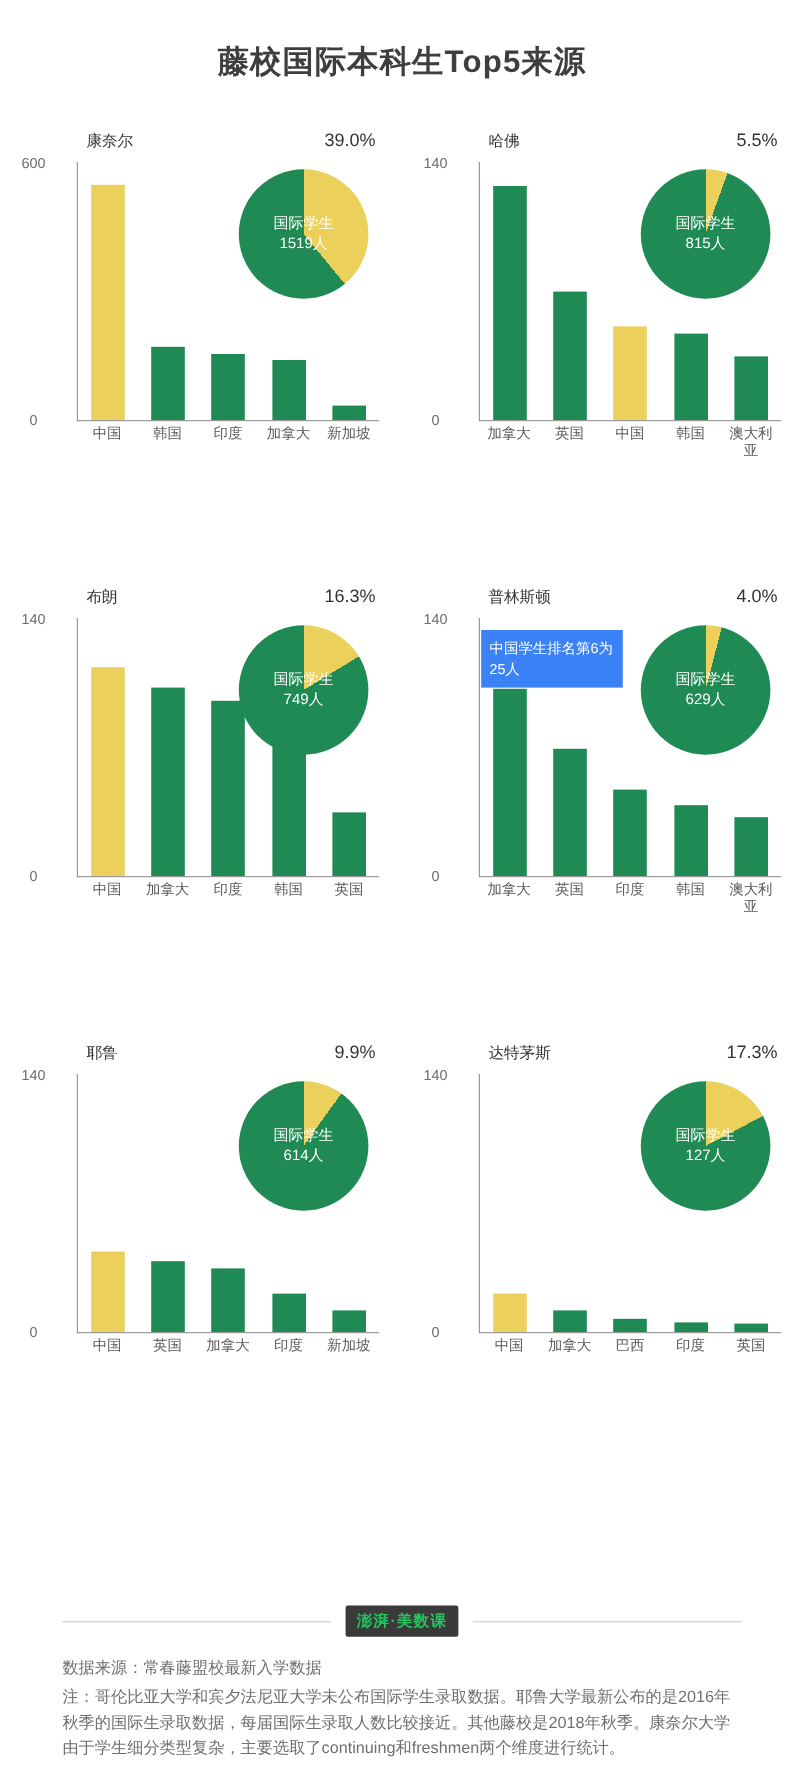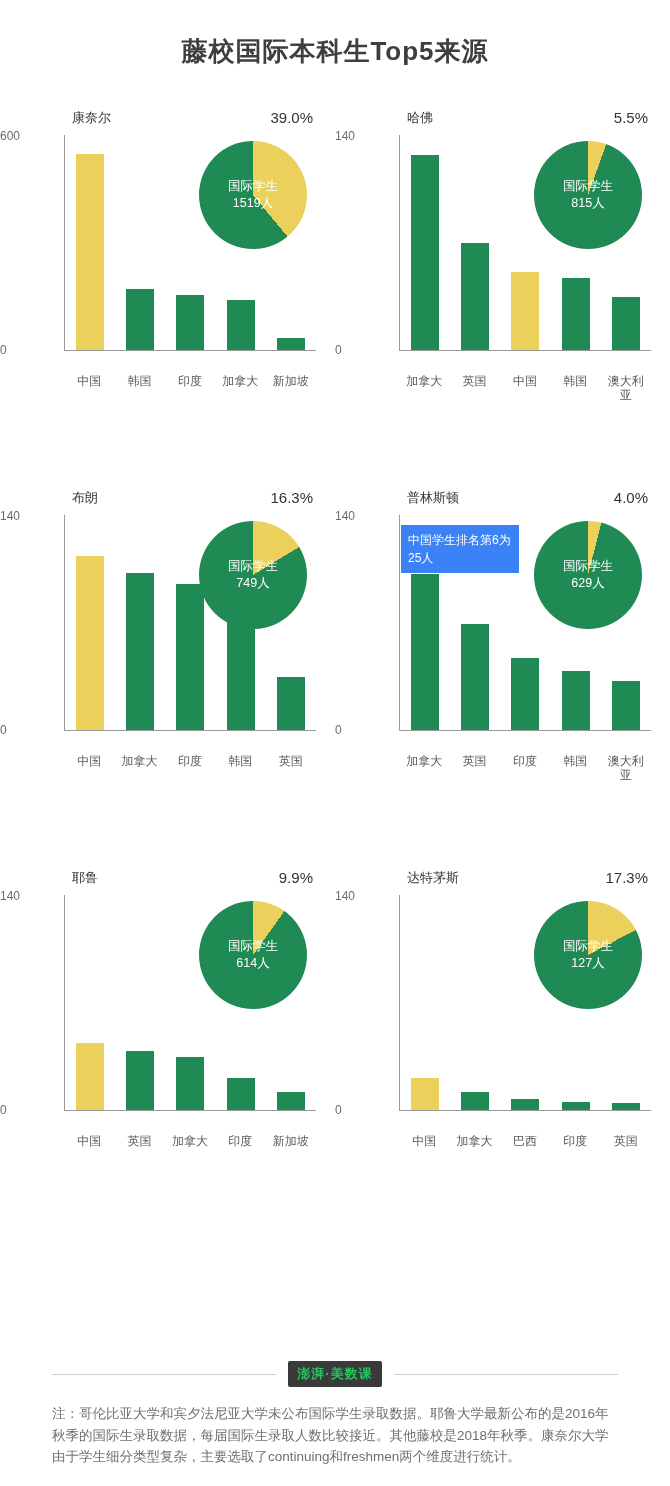--- a/index.html
+++ b/index.html
@@ -46,35 +46,35 @@
     border-bottom:1px solid #9a9a9a;
     box-sizing:border-box;
   }
   .axis-top, .axis-zero{
     position:absolute;left:28px;
     font-size:12px;color:#666;
   }
   .axis-top{top:28px;}
   .axis-zero{top:242px;}
   .ytick{
-    position:absolute;left:0;width:56px;text-align:left;
+    position:absolute;left:0;width:56px;text-align:center;
     font-size:12px;color:#6b6b6b;
   }
   .bars{
     position:absolute;left:0;bottom:0;width:100%;height:100%;
     display:flex;align-items:flex-end;justify-content:space-around;
   }
   .barwrap{
     width:38px;display:flex;flex-direction:column;align-items:center;justify-content:flex-end;height:100%;
   }
   .bar{width:28px;background:#1f8a54;}
   .bar.hl{background:#ecd05c;}
   .xlabels{
     position:absolute;left:64px;top:254px;width:252px;
-    display:flex;justify-content:space-around;margin-top:20px;
+    display:flex;justify-content:space-around;
   }
   .xlab{
     width:38px;
     font-size:12px;color:#5a5a5a;
     text-align:center;
     line-height:1.15;
     word-break:break-all;
   }
   
   .pie{
@@ -350,14 +350,15 @@
       </div>
     </div>
   </div>
 
 <div class="footer">
   <div class="rule-row">
     <div class="rule"></div>
     <div class="logo">澎湃·美数课</div>
     <div class="rule"></div>
   </div>
+  <div class="src">数据来源：常春藤盟校最新入学数据</div>
   <div class="note">注：哥伦比亚大学和宾夕法尼亚大学未公布国际学生录取数据。耶鲁大学最新公布的是2016年秋季的国际生录取数据，每届国际生录取人数比较接近。其他藤校是2018年秋季。康奈尔大学由于学生细分类型复杂，主要选取了continuing和freshmen两个维度进行统计。</div>
 </div>
 
 </body></html>

